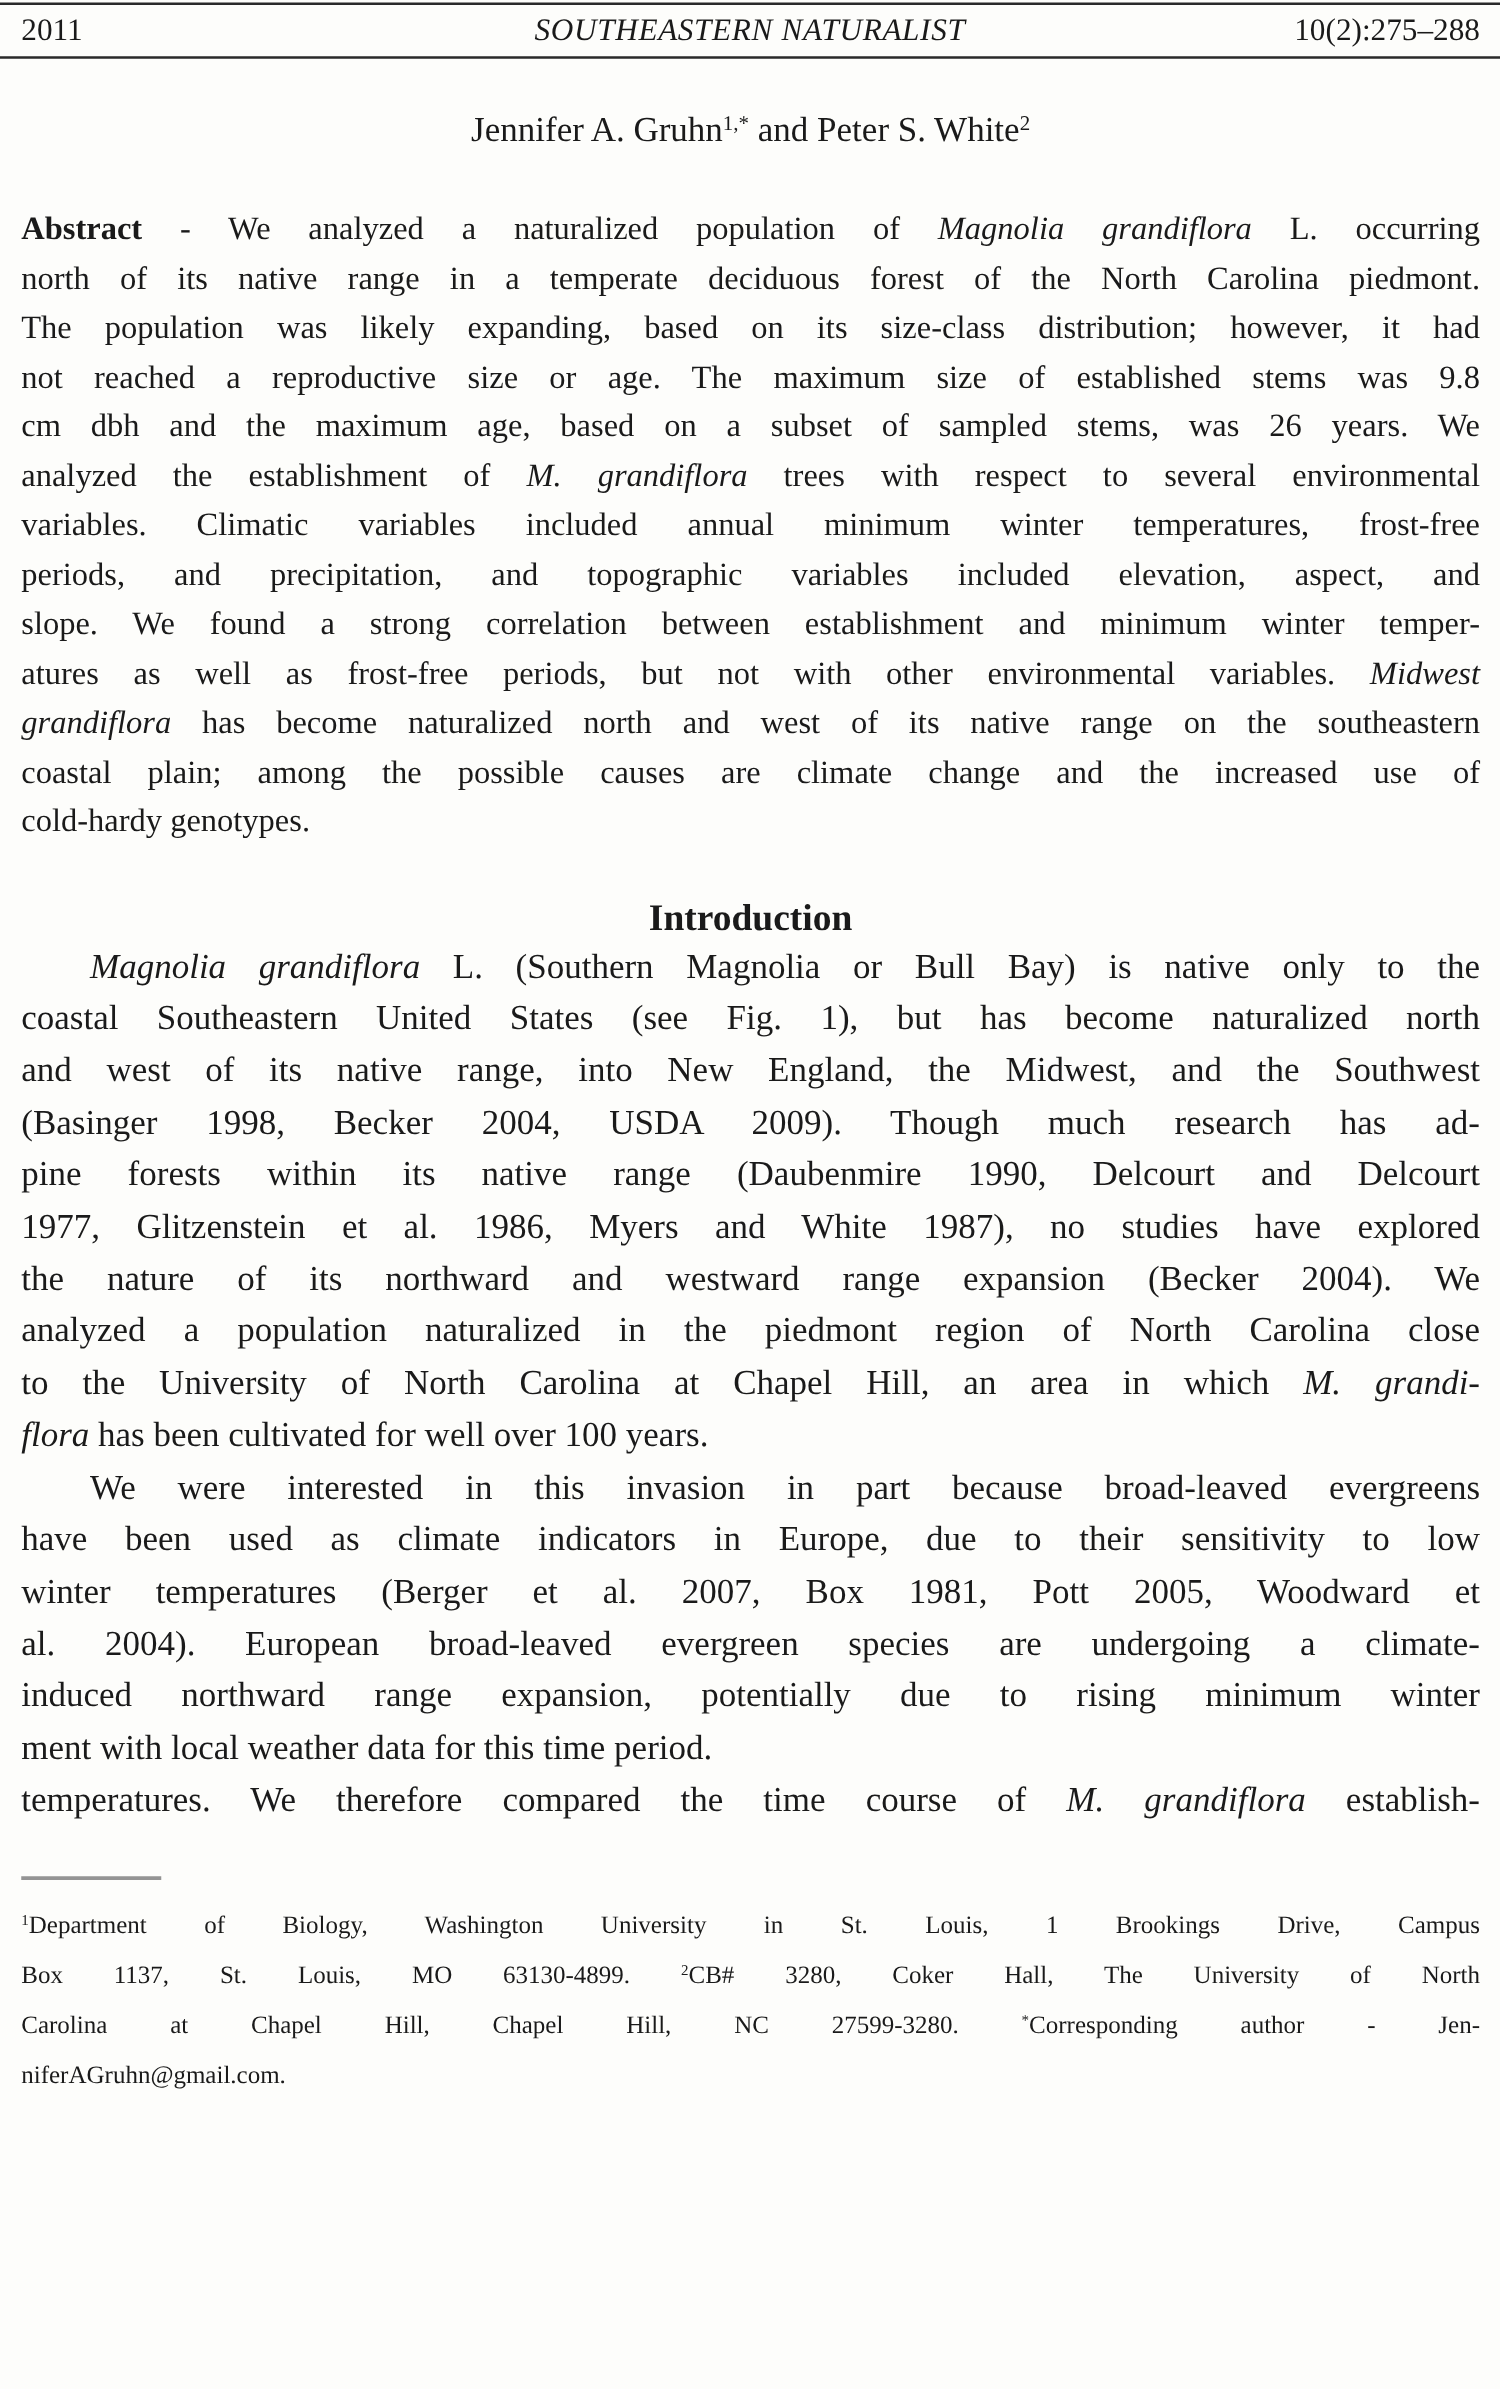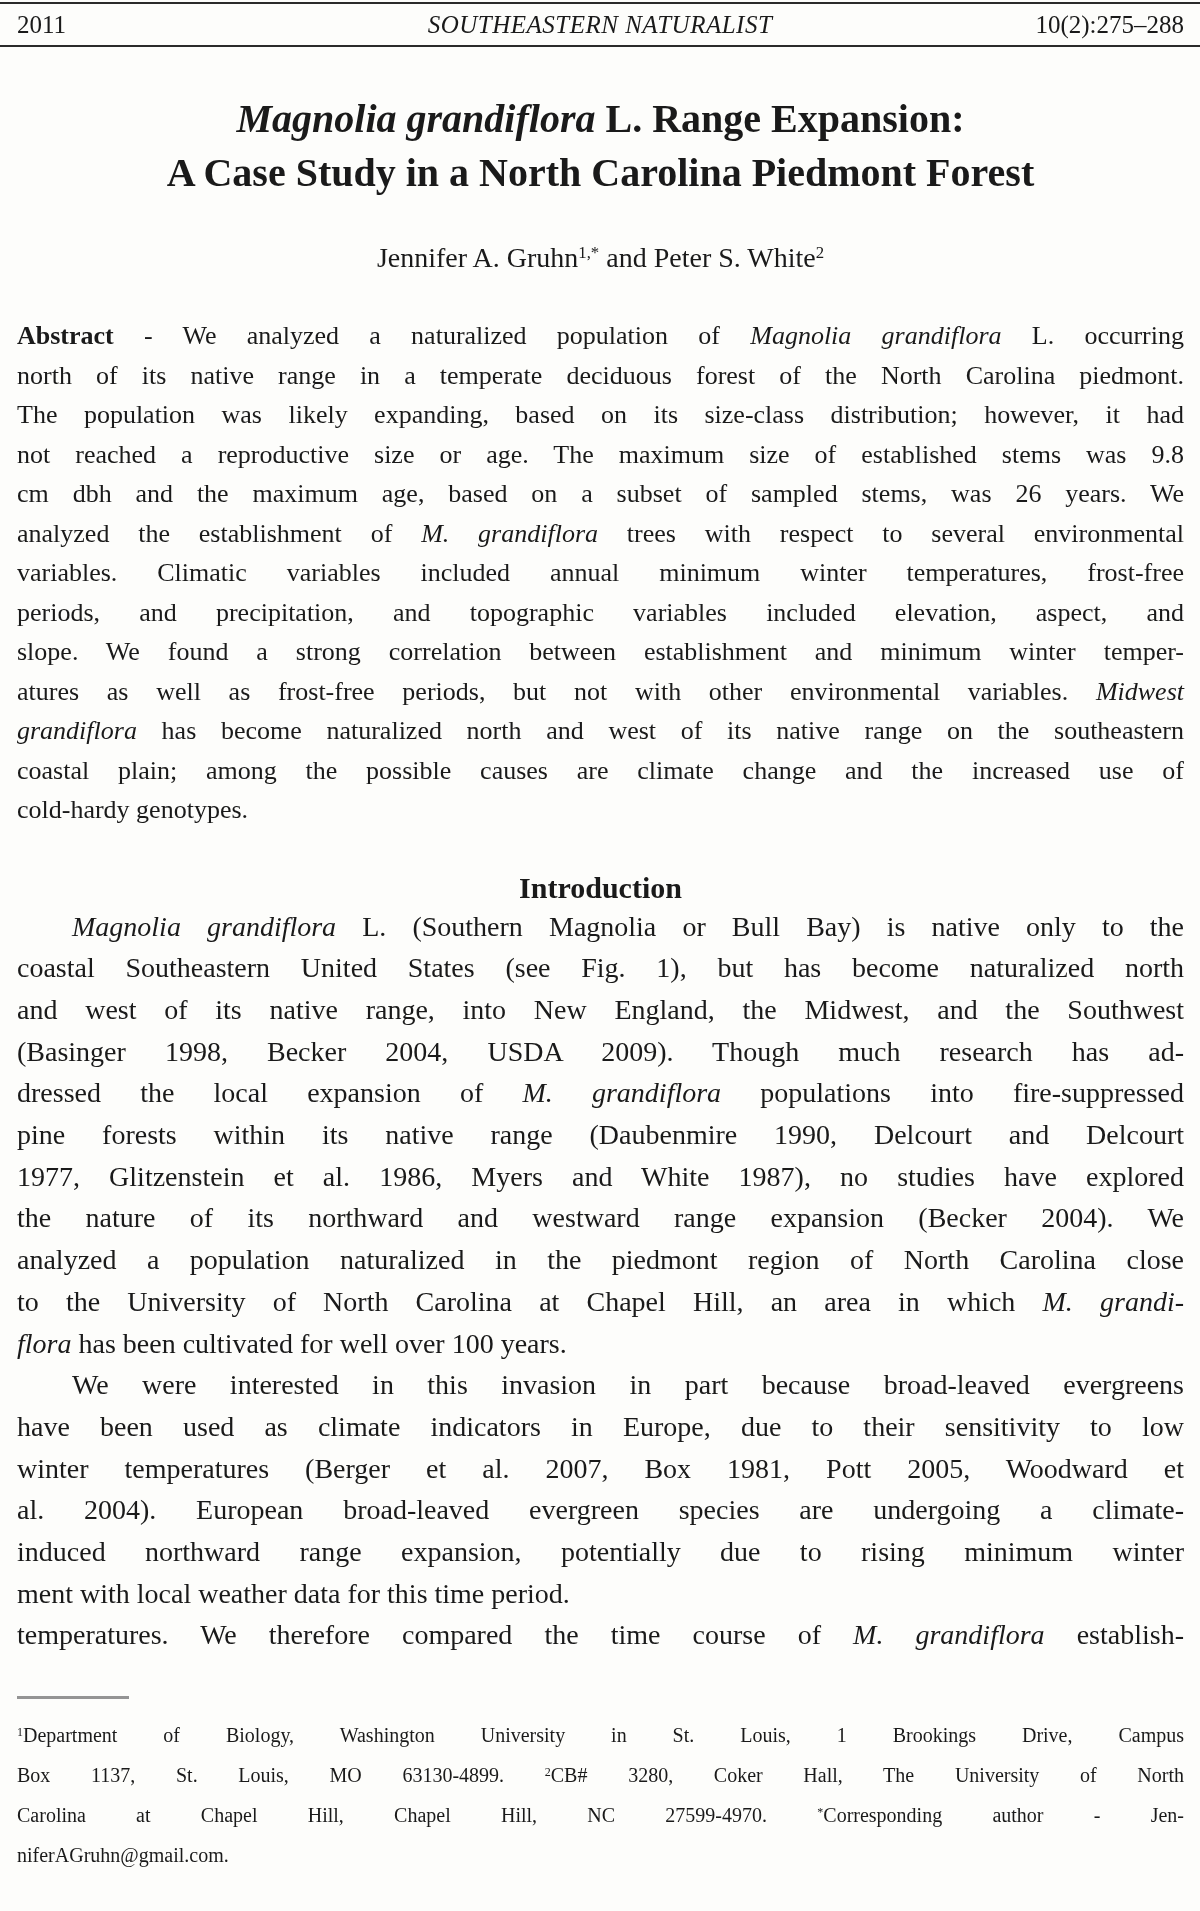--- a/index.html
+++ b/index.html
@@ -69,24 +69,20 @@
   <div class="hdr-row">
     <span>2011</span>
     <span class="hdr-journal">SOUTHEASTERN NATURALIST</span>
     <span>10(2):275–288</span>
   </div>
 
   <div class="rule"></div>
 
   <div class="content">
 
-    <div class="title-block">
-      <div><span class="i">Magnolia grandiflora</span><span> L. Range Expansion:</span></div>
-      <div><span>A Case Study in a North Carolina Piedmont Forest</span></div>
-    </div>
 
     <div class="authors-line"><span>Jennifer A. Gruhn</span><sup class="s">1,*</sup><span> and Peter S. White</span><sup class="s">2</sup></div>
 
     <div class="abstract-block">
         <div class="line"><span class="b">Abstract</span><span> - We analyzed a naturalized population of </span><span class="i">Magnolia grandiflora</span><span> L. occurring</span></div>
         <div class="line"><span>north of its native range in a temperate deciduous forest of the North Carolina piedmont.</span></div>
         <div class="line"><span>The population was likely expanding, based on its size-class distribution; however, it had</span></div>
         <div class="line"><span>not reached a reproductive size or age. The maximum size of established stems was 9.8</span></div>
         <div class="line"><span>cm dbh and the maximum age, based on a subset of sampled stems, was 26 years. We</span></div>
         <div class="line"><span>analyzed the establishment of </span><span class="i">M. grandiflora</span><span> trees with respect to several environmental</span></div>
@@ -99,21 +95,20 @@
         <div class="line last"><span>cold-hardy genotypes.</span></div>
       </div>
 
     <div class="section-heading">Introduction</div>
 
     <div class="bodytext">
         <div class="line indent"><span class="i">Magnolia grandiflora</span><span> L. (Southern Magnolia or Bull Bay) is native only to the</span></div>
         <div class="line"><span>coastal Southeastern United States (see Fig. 1), but has become naturalized north</span></div>
         <div class="line"><span>and west of its native range, into New England, the Midwest, and the Southwest</span></div>
         <div class="line"><span>(Basinger 1998, Becker 2004, USDA 2009). Though much research has ad-</span></div>
-        <div class="line"><span>dressed the local expansion of </span><span class="i">M. grandiflora</span><span> populations into fire-suppressed</span></div>
         <div class="line"><span>pine forests within its native range (Daubenmire 1990, Delcourt and Delcourt</span></div>
         <div class="line"><span>1977, Glitzenstein et al. 1986, Myers and White 1987), no studies have explored</span></div>
         <div class="line"><span>the nature of its northward and westward range expansion (Becker 2004). We</span></div>
         <div class="line"><span>analyzed a population naturalized in the piedmont region of North Carolina close</span></div>
         <div class="line"><span>to the University of North Carolina at Chapel Hill, an area in which </span><span class="i">M. grandi-</span></div>
         <div class="line last"><span class="i">flora</span><span> has been cultivated for well over 100 years.</span></div>
       </div>
 
     <div class="bodytext" style="margin-top:0">
         <div class="line indent"><span>We were interested in this invasion in part because broad-leaved evergreens</span></div>
@@ -125,17 +120,17 @@
         <div class="line"><span>temperatures. We therefore compared the time course of </span><span class="i">M. grandiflora</span><span> establish-</span></div>
       </div>
 
   </div>
 
   <div class="footnote-sep"></div>
 
   <div class="content footnote-block">
       <div class="line"><sup class="s">1</sup><span>Department of Biology, Washington University in St. Louis, 1 Brookings Drive, Campus</span></div>
       <div class="line"><span>Box 1137, St. Louis, MO 63130-4899. </span><sup class="s">2</sup><span>CB# 3280, Coker Hall, The University of North</span></div>
-      <div class="line"><span>Carolina at Chapel Hill, Chapel Hill, NC 27599-4970. </span><sup class="s">*</sup><span>Corresponding author - Jen-</span></div>
+      <div class="line"><span>Carolina at Chapel Hill, Chapel Hill, NC 27599-3280. </span><sup class="s">*</sup><span>Corresponding author - Jen-</span></div>
       <div class="line last"><span>niferAGruhn@gmail.com.</span></div>
     </div>
 
 </div>
 
 </body></html>

